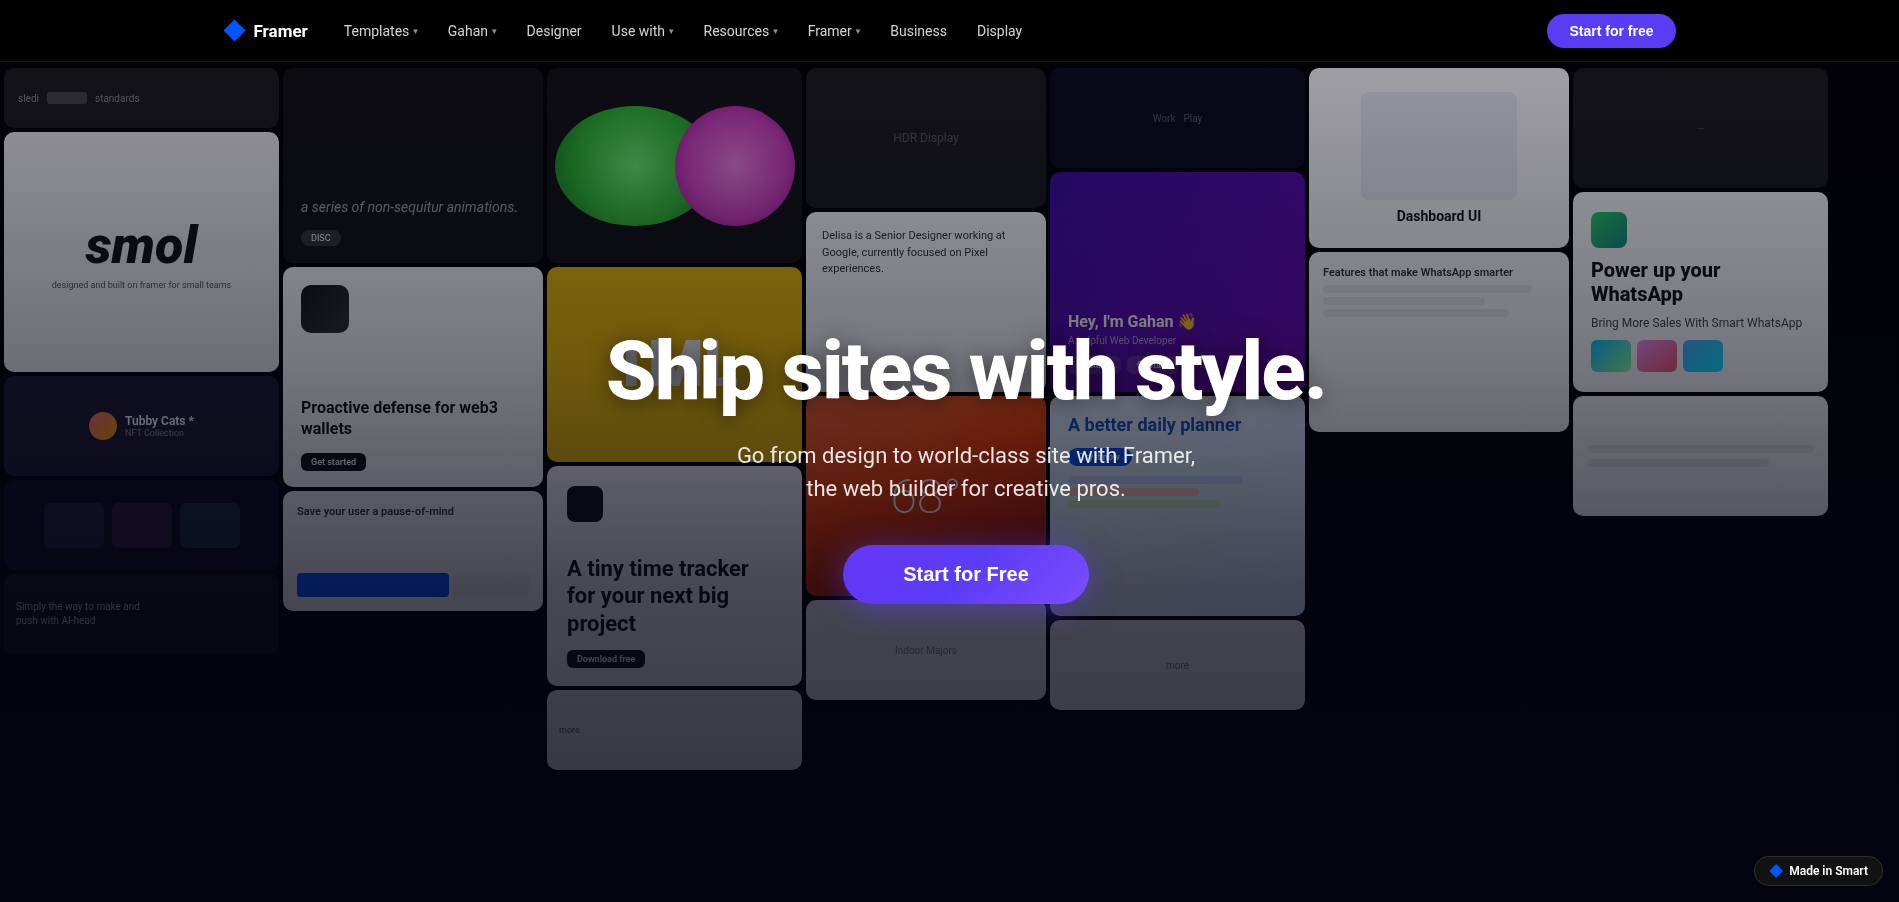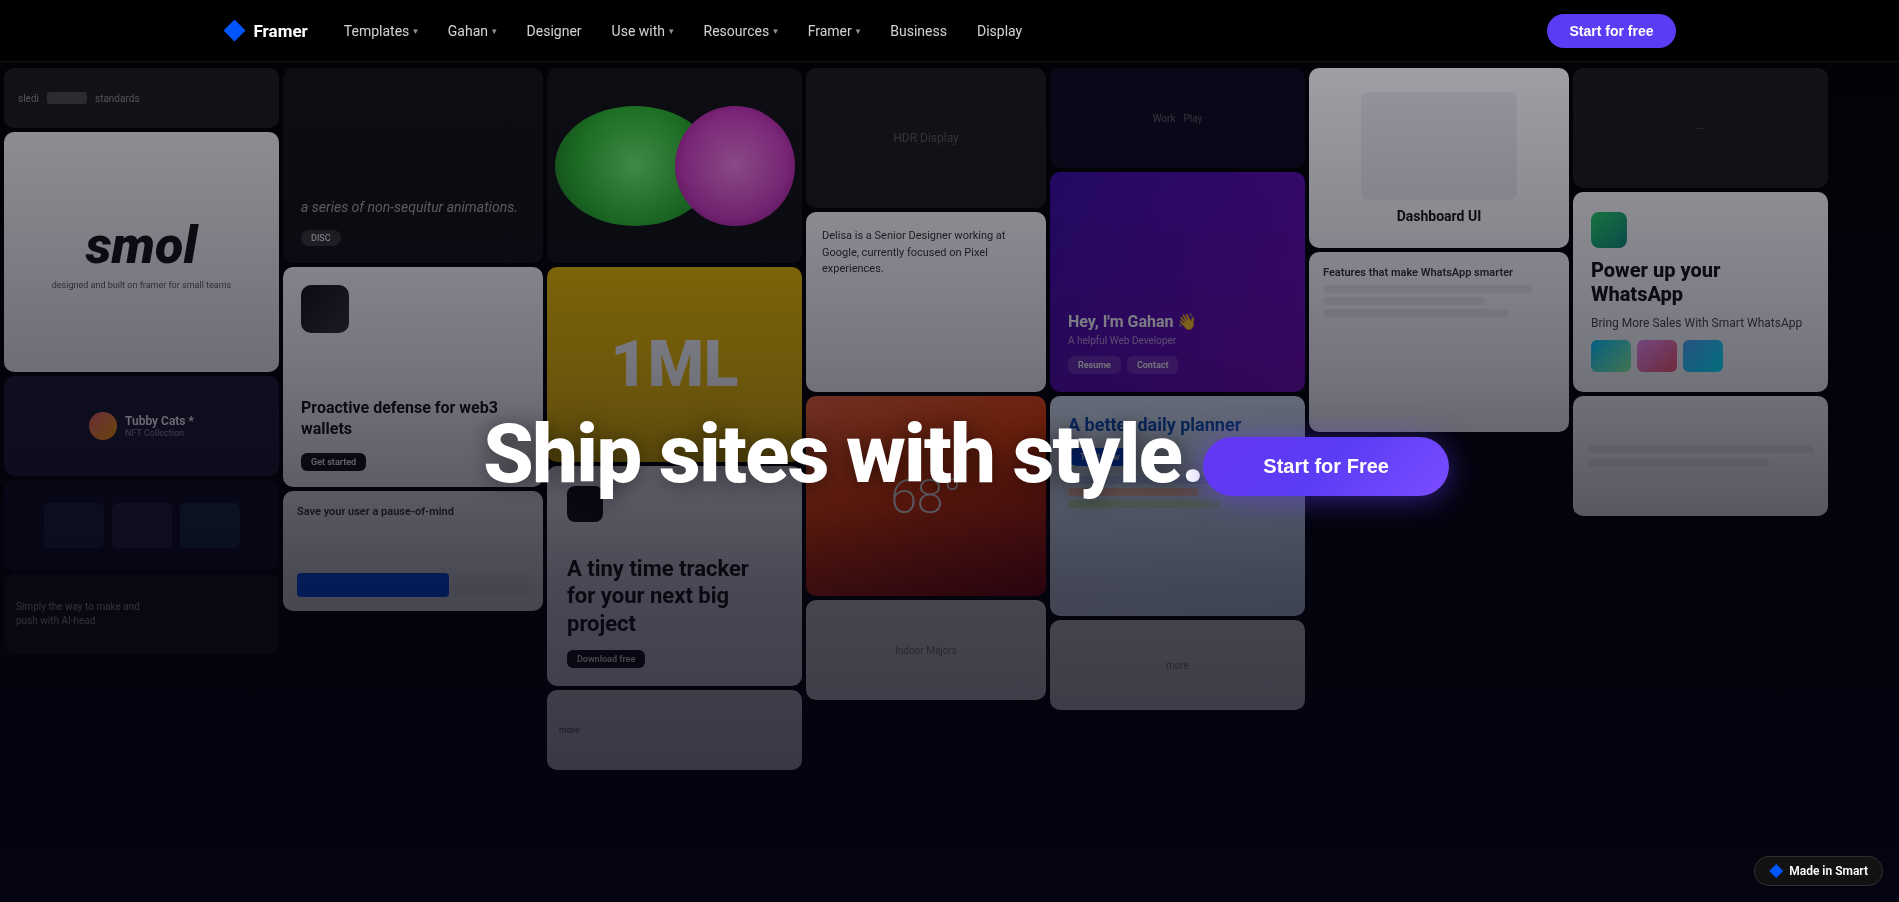--- a/index.html
+++ b/index.html
@@ -220,21 +220,21 @@
       background: linear-gradient(160deg, #ff6b35 0%, #ff4500 40%, #8b0000 100%);
       display: flex; align-items: center; justify-content: center;
     }
     .card-weather-temp { font-size: 48px; font-weight: 200; color: #fff; }
 
     
     .hero {
       position: absolute;
       top: 0; left: 0; right: 0; bottom: 0;
       display: flex;
-      flex-direction: row;
+      flex-direction: column;
       align-items: center;
       justify-content: center;
       z-index: 10;
       padding-top: 30px;
       padding-left: 33px;
     }
     .hero-headline {
       font-size: 82px;
       font-weight: 800;
       color: #fff;
@@ -495,19 +495,23 @@
     <div class="bg-card" style="height:120px;background:#fff;padding:14px;display:flex;flex-direction:column;justify-content:center;gap:6px;">
       <div style="height:8px;background:#eee;border-radius:4px;"></div>
       <div style="height:8px;background:#eee;border-radius:4px;width:80%;"></div>
     </div>
   </div>
 
 </div>
 
 <div class="hero">
   <h1 class="hero-headline">Ship sites with style.</h1>
+  <p class="hero-sub">
+    <span>Go from design to world-class site with Framer,</span><br>
+    <span>the web builder for creative pros.</span>
+  </p>
   <button class="hero-cta">Start for Free</button>
 </div>
 
 <div class="made-badge">
   <div class="made-badge-icon"></div>
   <span>Made in Smart</span>
 </div>
 
 </body></html>

